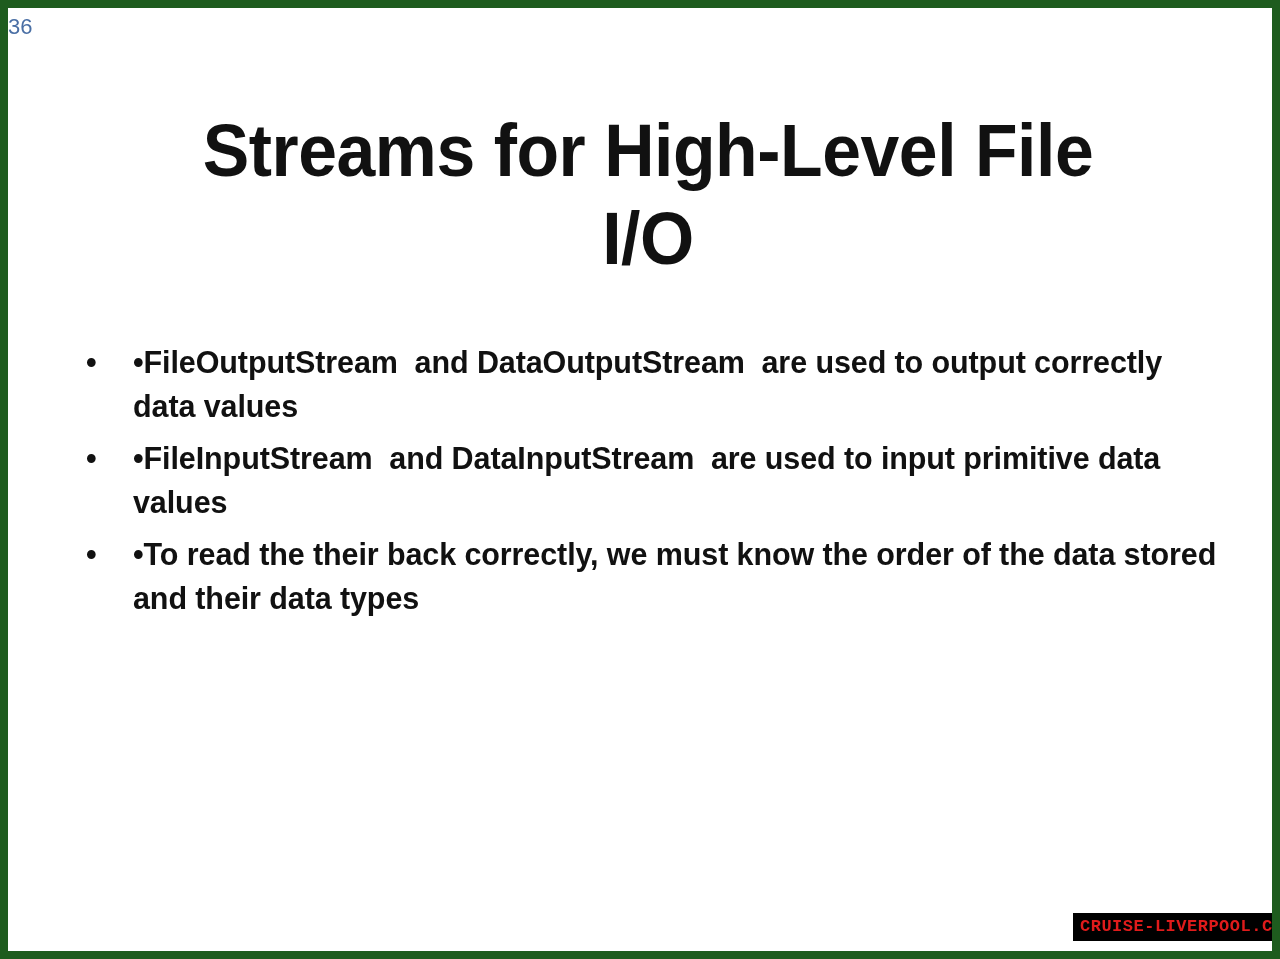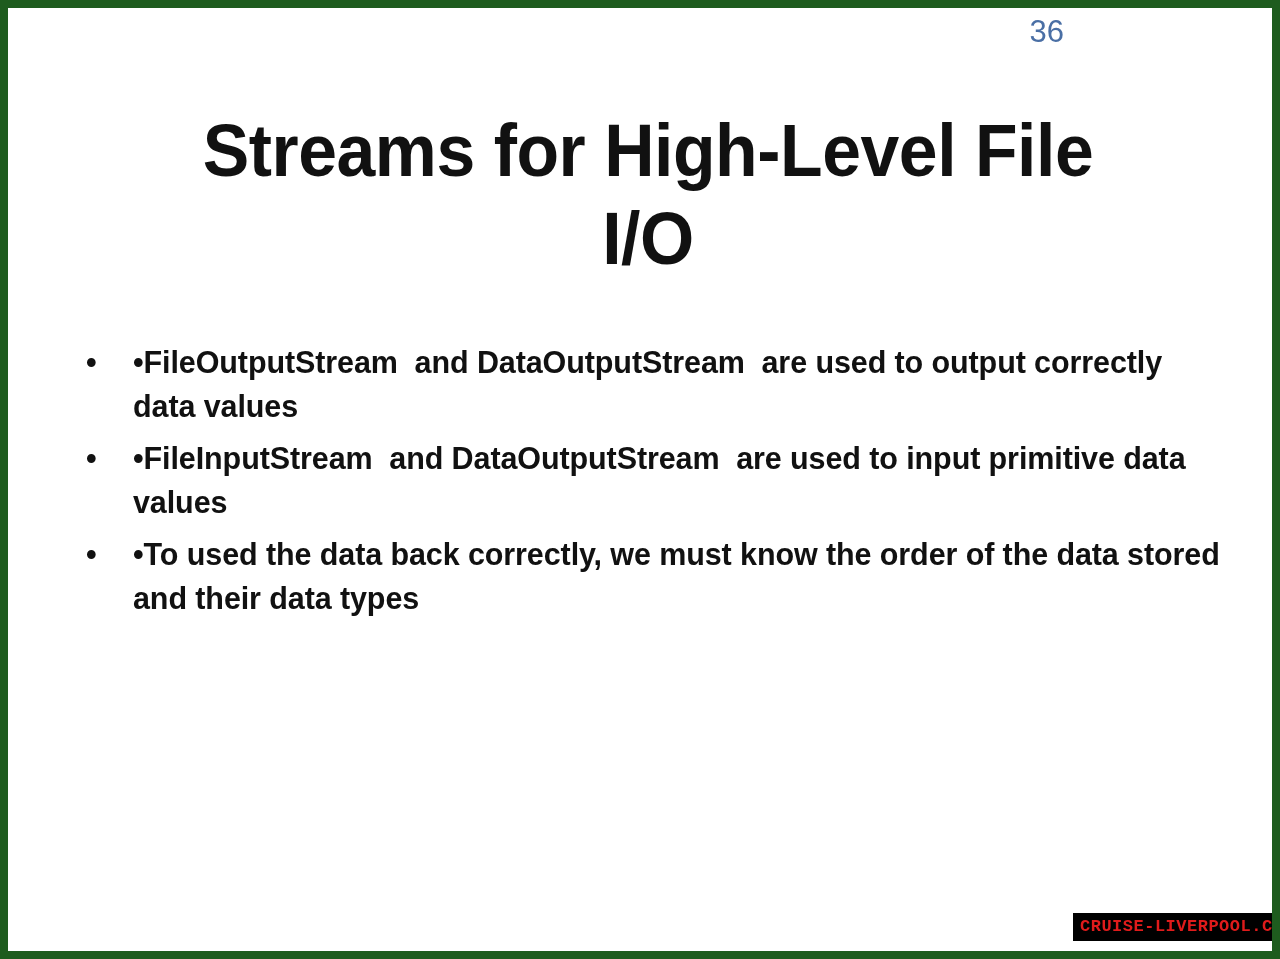--- a/index.html
+++ b/index.html
@@ -26,28 +26,26 @@
     inset: 0;
     background: #ffffff;
   }
 
   
   .page-number {
     position: absolute;
     top: 8px;
     left: 0;
     width: 1040px;
-    text-align: right;
     font-family: "Liberation Sans", sans-serif;
-    font-size: 31px;
+    font-size: 22px;
     font-weight: 400;
     color: #4a6fa5;
     line-height: 1;
     letter-spacing: 0px;
-    margin-left: 16px;
   }
 
   
   .slide-title {
     position: absolute;
     top: 48px;
     left: 120px;
     width: 1040px;
     text-align: center;
     font-family: "Liberation Sans", sans-serif;
@@ -125,24 +123,24 @@
 
     <h1 class="slide-title">Streams for High-Level File I/O</h1>
 
     <ul class="bullet-list">
       <li class="bullet-item">
         <span class="bullet-marker">•</span>
         <span class="bullet-text">•FileOutputStream  and DataOutputStream  are used to output correctly data values</span>
       </li>
       <li class="bullet-item">
         <span class="bullet-marker">•</span>
-        <span class="bullet-text">•FileInputStream  and DataOutputStream  are used to input primitive data values</span>
+        <span class="bullet-text">•FileInputStream  and DataInputStream  are used to input primitive data values</span>
       </li>
       <li class="bullet-item">
         <span class="bullet-marker">•</span>
-        <span class="bullet-text">•To used the data back correctly, we must know the order of the data stored and their data types</span>
+        <span class="bullet-text">•To read the their back correctly, we must know the order of the data stored and their data types</span>
       </li>
     </ul>
 
     <div class="watermark">CRUISE-LIVERPOOL.COM</div>
 
   </div>
 </div>
 
 </body></html>

